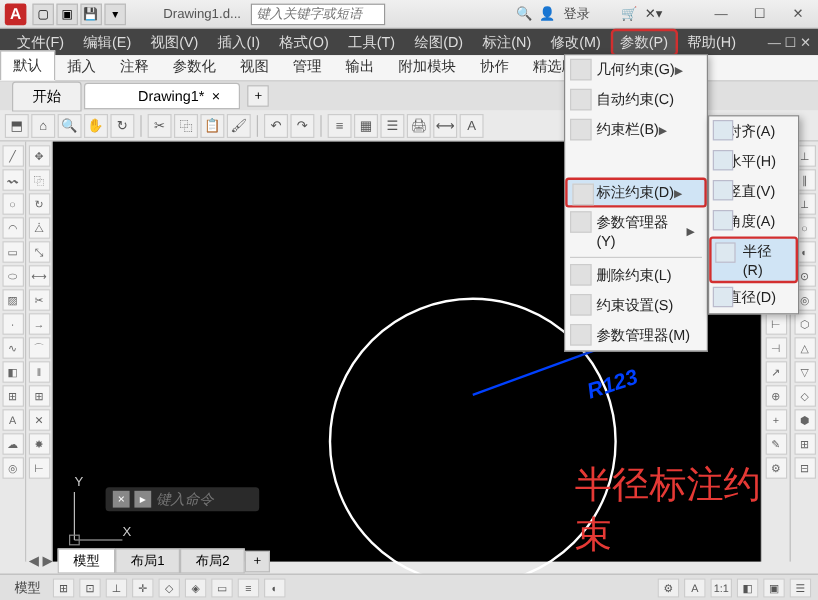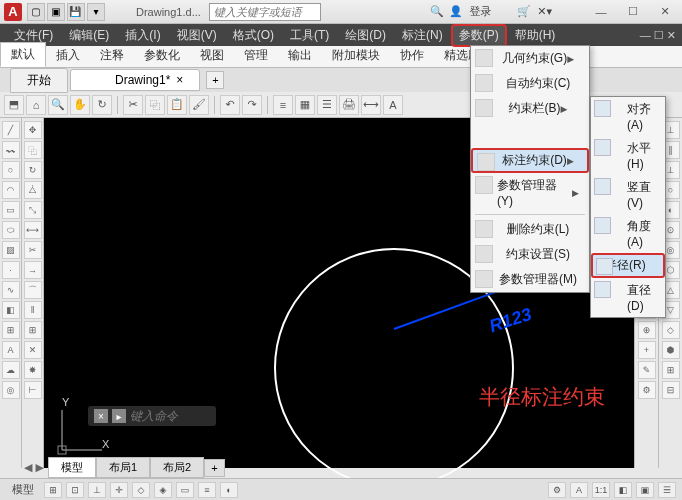--- a/index.html
+++ b/index.html
@@ -34,36 +34,36 @@
 .left-tools { width: 22px; background: #e8e8e8; border-right: 1px solid #bbb; display: flex; flex-direction: column; padding-top: 2px; }
 .left-tools2 { width: 22px; background: #e8e8e8; border-right: 1px solid #bbb; display: flex; flex-direction: column; padding-top: 2px; }
 .lt-btn { width: 18px; height: 18px; margin: 1px auto; background: #f5f5f5; border: 1px solid #ccc; font-size: 9px; display: flex; align-items: center; justify-content: center; color: #666; }
 .canvas { flex: 1; background: #000; position: relative; }
 .right-tools { width: 24px; background: #e8e8e8; border-left: 1px solid #bbb; display: flex; flex-direction: column; padding-top: 2px; }
 .right-tools2 { width: 24px; background: #e8e8e8; border-left: 1px solid #bbb; display: flex; flex-direction: column; padding-top: 2px; }
 
 .circle { position: absolute; left: 230px; top: 130px; width: 240px; height: 240px; border: 2px solid #fff; border-radius: 50%; }
 .radius-line { position: absolute; left: 350px; top: 210px; width: 150px; height: 2px; background: #0040ff; transform-origin: left center; transform: rotate(-20deg); }
 .radius-label { position: absolute; left: 445px; top: 192px; color: #0040ff; font-size: 18px; font-style: italic; font-weight: bold; transform: rotate(-18deg); }
-.annotation { position: absolute; left: 435px; top: 265px; color: #e53935; font-size: 21px; font-weight: 400; }
+.annotation { position: absolute; left: 435px; top: 265px; color: #e53935; font-size: 31px; font-weight: 400; }
 .ucs { position: absolute; left: 6px; bottom: 18px; color: #888; font-size: 11px; }
 .ucs-y { position: absolute; left: 18px; bottom: 60px; color: #ccc; }
 .ucs-x { position: absolute; left: 58px; bottom: 18px; color: #ccc; }
 
 .dropdown1 { position: absolute; left: 470px; top: 45px; width: 120px; background: #f5f5f5; border: 1px solid #888; box-shadow: 2px 2px 6px rgba(0,0,0,0.3); z-index: 10; }
-.dd-item { padding: 4px 10px 4px 26px; font-size: 12px; color: #222; position: relative; display: flex; align-items: center; justify-content: center; }
+.dd-item { padding: 4px 10px 4px 26px; font-size: 12px; color: #222; position: relative; display: flex; align-items: center; justify-content: flex-start; }
 .dd-item::before { content: ""; position: absolute; left: 4px; top: 3px; width: 16px; height: 16px; background: #e0e0e0; border: 1px solid #ccc; }
 .dd-item.hl { background: #d0e4f5; border: 2px solid #d32f2f; border-radius: 3px; padding: 2px 8px 2px 24px; margin-top: 27px; }
 .dd-sep { height: 1px; background: #ccc; margin: 2px 4px; }
 .arrow { color: #555; font-size: 9px; }
 
 .dropdown2 { position: absolute; left: 590px; top: 96px; width: 76px; background: #f5f5f5; border: 1px solid #888; box-shadow: 2px 2px 6px rgba(0,0,0,0.3); z-index: 11; }
-.dd2-item { padding: 4px 6px 4px 36px; font-size: 12px; color: #222; position: relative; }
+.dd2-item { padding: 4px 6px 4px 15px; font-size: 12px; color: #222; position: relative; }
 .dd2-item::before { content: ""; position: absolute; left: 3px; top: 3px; width: 15px; height: 15px; background: #dde8f0; border: 1px solid #bbc; }
-.dd2-item.hl { background: #d0e4f5; border: 2px solid #d32f2f; border-radius: 3px; padding: 2px 4px 2px 12px; }
+.dd2-item.hl { background: #d0e4f5; border: 2px solid #d32f2f; border-radius: 3px; padding: 2px 4px 2px 26px; }
 
 .bottom-tabs { position: absolute; left: 20px; bottom: 22px; display: flex; gap: 0; align-items: center; }
 .bt-tab { padding: 2px 12px; background: #e0e0e0; border: 1px solid #bbb; font-size: 11px; }
 .bt-tab.active { background: #fff; }
 
 .cmdline { position: absolute; left: 44px; bottom: 42px; height: 20px; display: flex; align-items: center; gap: 4px; background: rgba(60,60,60,0.7); padding: 2px 6px; border-radius: 3px; }
 .cmd-icon { width: 14px; height: 14px; background: #888; color: #fff; display: flex; align-items: center; justify-content: center; font-size: 10px; }
 .cmd-input { background: transparent; border: none; color: #ccc; font-style: italic; font-size: 12px; width: 80px; }
 
 .statusbar { position: absolute; bottom: 0; left: 0; right: 0; height: 22px; background: #e0e0e0; border-top: 1px solid #bbb; display: flex; align-items: center; padding: 0 6px; gap: 4px; }
@@ -89,26 +89,27 @@
     <span>✕▾</span>
     <span style="margin-left:30px" class="win-btn">—</span>
     <span class="win-btn">☐</span>
     <span class="win-btn">✕</span>
   </div>
 </div>
 
 <div class="menubar">
   <span class="menu-item">文件(F)</span>
   <span class="menu-item">编辑(E)</span>
+  <span class="menu-item">视图(V)</span>
   <span class="menu-item">插入(I)</span>
-  <span class="menu-item">视图(V)</span>
   <span class="menu-item">格式(O)</span>
   <span class="menu-item">工具(T)</span>
   <span class="menu-item">绘图(D)</span>
   <span class="menu-item">标注(N)</span>
+  <span class="menu-item">修改(M)</span>
   <span class="menu-item hl">参数(P)</span>
   <span class="menu-item">帮助(H)</span>
   <span style="margin-left:auto;color:#ccc">— ☐ ✕</span>
 </div>
 
 <div class="ribbon-tabs">
   <span class="ribbon-tab active">默认</span>
   <span class="ribbon-tab">插入</span>
   <span class="ribbon-tab">注释</span>
   <span class="ribbon-tab">参数化</span>

